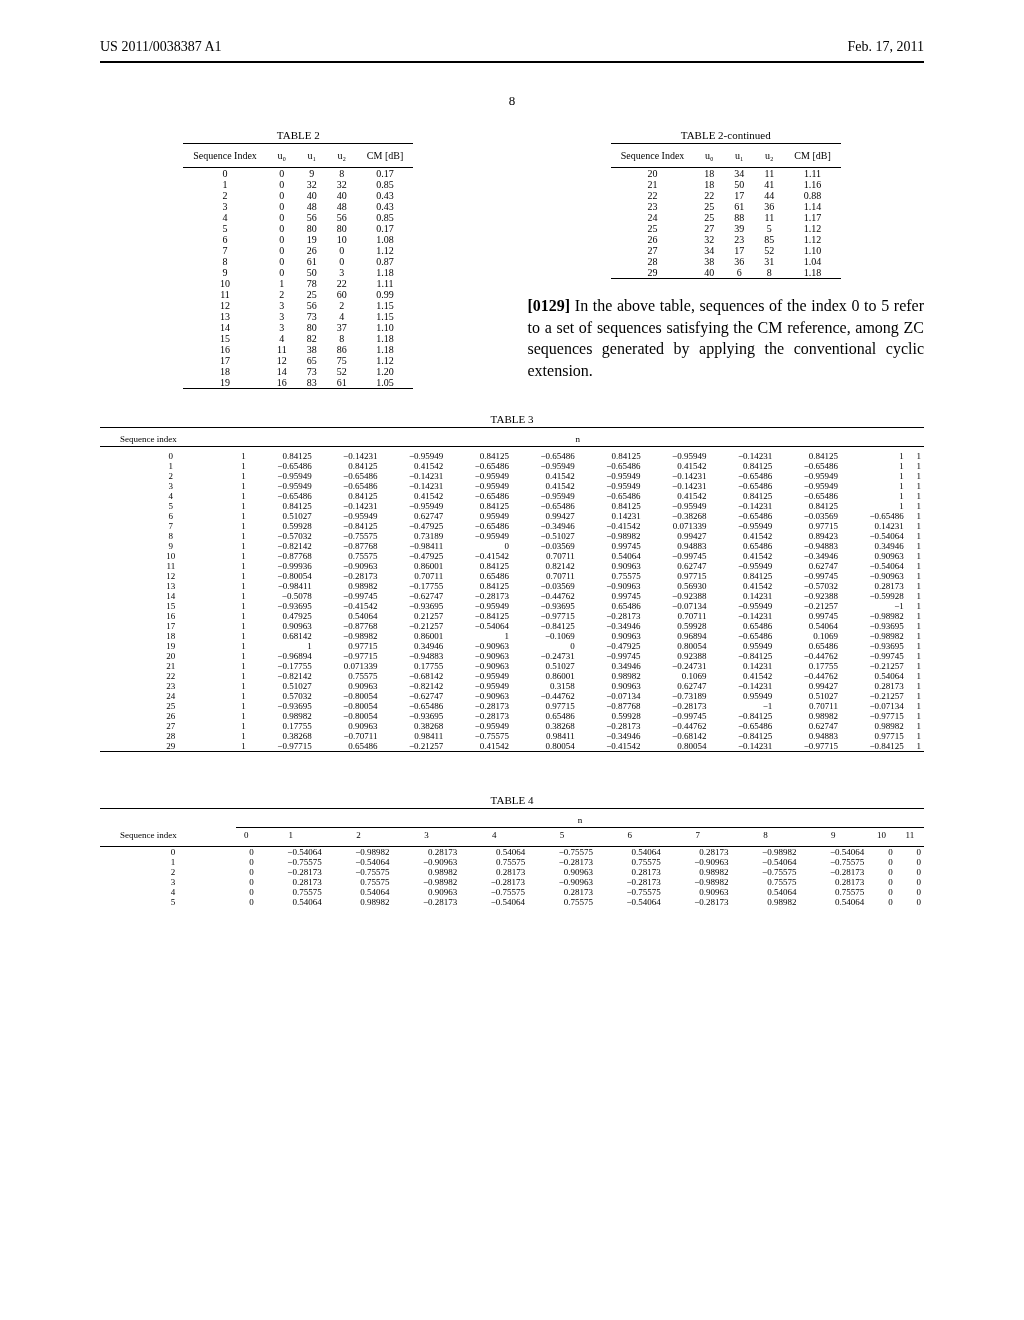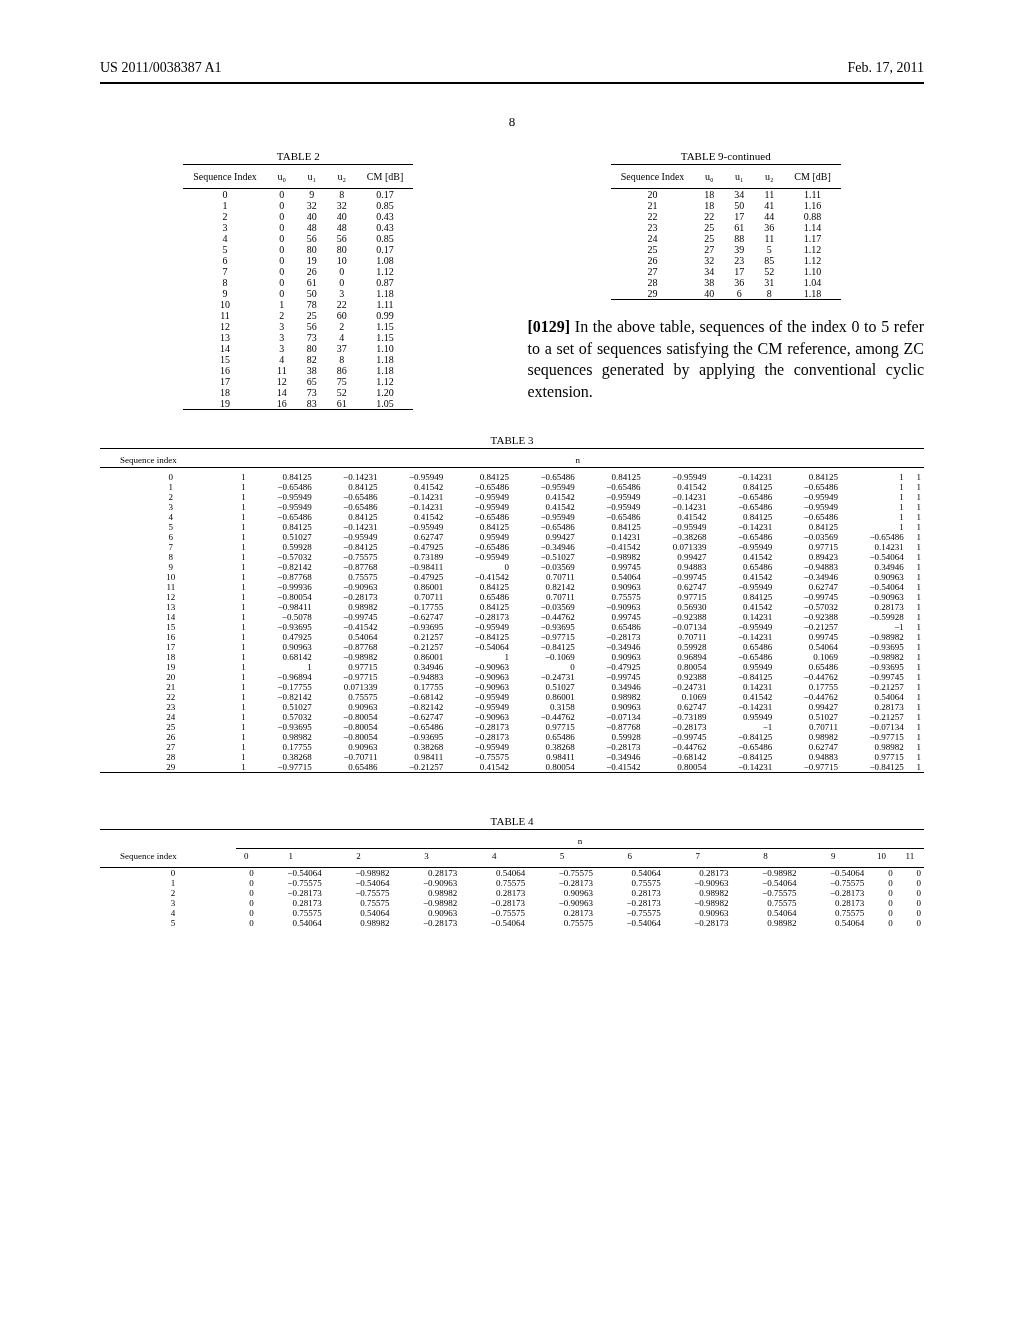--- a/index.html
+++ b/index.html
@@ -8,21 +8,21 @@
     font-family: "Times New Roman", Times, serif;
     font-size: 11px;
     background: #fff;
     color: #000;
     width: 1024px;
   }
   .page {
     width: 1024px;
     height: 1320px;
     position: relative;
-    padding: 60px 100px 0 100px;
+    padding: 39px 100px 0 100px;
     box-sizing: border-box;
   }
   .header {
     display: flex;
     justify-content: space-between;
     font-size: 14px;
     margin-bottom: 6px;
   }
   .header-rule {
     border-bottom: 2px solid #000;
@@ -276,21 +276,21 @@
           </tbody>
         <tfoot>
             <tr class="top-thick spacer-row">
               <td colspan="5"></td>
             </tr>
           </tfoot>
       </table>
     </div>
 
     <div class="col">
-      <div class="tbl-title">TABLE 9-continued</div>
+      <div class="tbl-title">TABLE 2-continued</div>
       <table class="data">
         <thead>
           <tr class="top-thick spacer-row">
               <th colspan="5"></th>
             </tr>
           <tr>
             <th>Sequence Index</th>
             <th>u₀</th>
             <th>u₁</th>
             <th>u₂</th>

